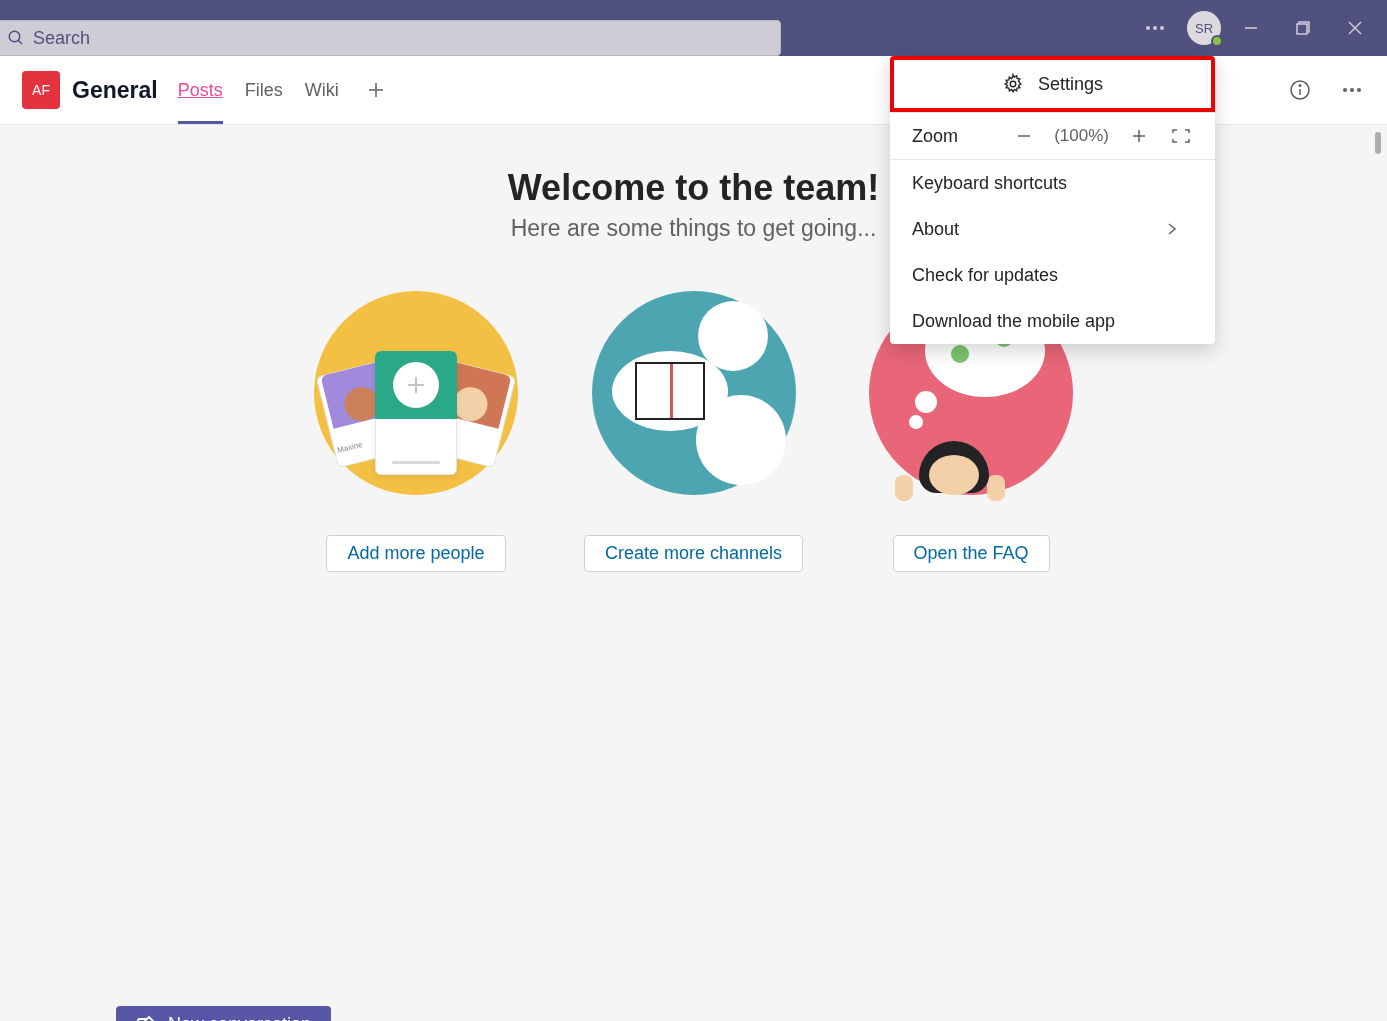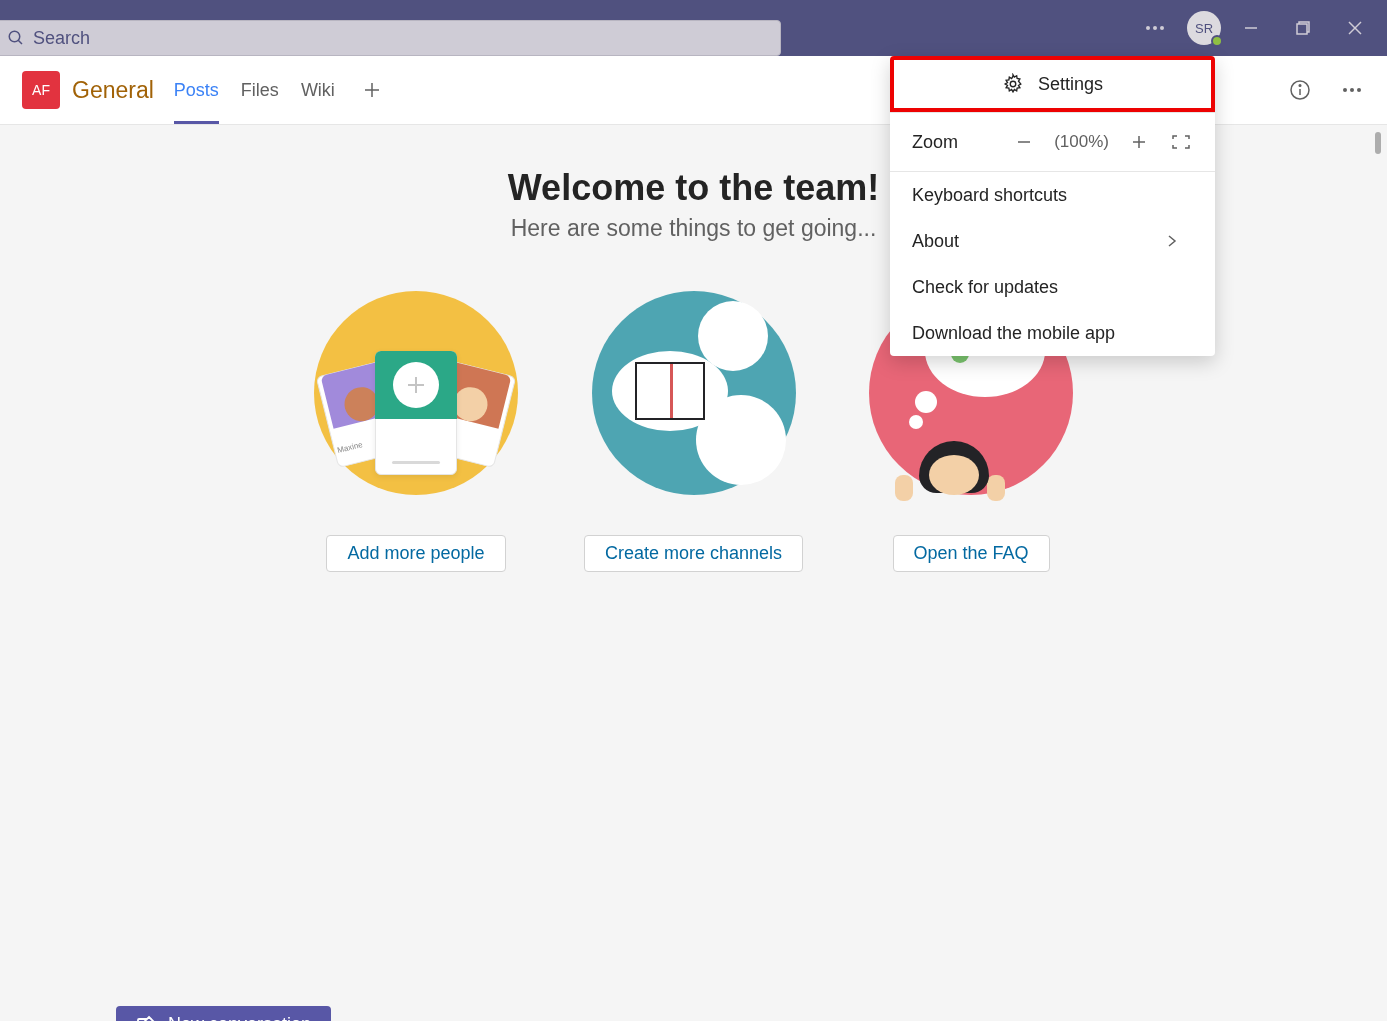--- a/index.html
+++ b/index.html
@@ -14,36 +14,36 @@
     .titlebar-right { position: absolute; right: 6px; top: 0; height: 56px; display: flex; align-items: center; gap: 0; }
     .titlebar-btn { width: 52px; height: 56px; display: flex; align-items: center; justify-content: center; cursor: pointer; }
     .ellipsis-dots { display: flex; gap: 3px; }
     .ellipsis-dots span { width: 4px; height: 4px; background: #cfccd6; border-radius: 50%; }
     .avatar { width: 34px; height: 34px; border-radius: 50%; background: #dcdadf; color: #50517f; font-size: 13px; display: flex; align-items: center; justify-content: center; position: relative; margin: 0 4px 0 6px; }
     .avatar .presence { width: 12px; height: 12px; background: #8fbf43; border: 2px solid #50517f; border-radius: 50%; position: absolute; right: -2px; bottom: -2px; }
 
     
     .channel-header { background: #fff; height: 69px; border-bottom: 1px solid #e6e6e6; display: flex; align-items: center; padding-left: 22px; position: relative; }
     .team-tile { width: 38px; height: 38px; background: #e2333f; color: #fff; font-size: 14px; border-radius: 4px; display: flex; align-items: center; justify-content: center; font-weight: 400; }
-    .channel-name { font-size: 23px; font-weight: 400; color: #a16207; margin-left: 12px; margin-right: 20px; }
+    .channel-name { font-size: 23px; font-weight: 700; color: #0f172a; margin-left: 12px; margin-right: 20px; }
     .tabs { display: flex; gap: 22px; align-items: center; height: 100%; }
     .tab { color: #616161; font-size: 18px; height: 100%; display: flex; align-items: center; cursor: pointer; position: relative; }
-    .tab.active { color: #3b82f6; }
+    .tab.active { color: #ec4899; text-decoration: underline; }
     .tab.active::after { content: ""; position: absolute; bottom: 0; left: 0; right: 0; height: 3px; background: #5857a6; }
     .add-tab { width: 30px; height: 30px; display: flex; align-items: center; justify-content: center; cursor: pointer; }
     .header-right { position: absolute; right: 20px; display: flex; align-items: center; gap: 22px; }
     .info-btn, .more-btn { width: 30px; height: 30px; display: flex; align-items: center; justify-content: center; cursor: pointer; }
     .more-btn .ellipsis-dots span { background: #616161; }
 
     
     .dropdown { position: absolute; top: 56px; left: 890px; width: 325px; background: #fff; box-shadow: 0 6px 20px rgba(0,0,0,0.18); border-radius: 4px; z-index: 100; overflow: hidden; }
     .menu-item { height: 46px; display: flex; align-items: center; padding: 0 22px; font-size: 18px; color: #242424; cursor: pointer; }
     .menu-item.highlighted { border: 4px solid #ed0202; height: 56px; justify-content: center; }
     .menu-item svg { margin-right: 14px; }
-    .zoom-row { display: flex; align-items: center; padding: 0 22px; height: 60px; border-top: 1px solid #e6e6e6; border-bottom: 1px solid #e6e6e6; }
+    .zoom-row { display: flex; align-items: center; padding: 0 22px; height: 48px; border-top: 1px solid #e6e6e6; border-bottom: 1px solid #e6e6e6; }
     .zoom-label { font-size: 18px; color: #242424; }
     .zoom-controls { margin-left: auto; display: flex; align-items: center; gap: 18px; }
     .zoom-btn { width: 24px; height: 24px; display: flex; align-items: center; justify-content: center; cursor: pointer; }
     .zoom-pct { font-size: 17px; color: #616161; }
     .menu-item.arrow { justify-content: space-between; }
 
     
     .main { position: relative; height: calc(1021px - 56px - 69px); }
     .welcome-title { font-size: 36px; color: #242424; text-align: center; margin-top: 42px; }
     .welcome-subtitle { font-size: 23px; color: #616161; text-align: center; margin-top: 6px; }

